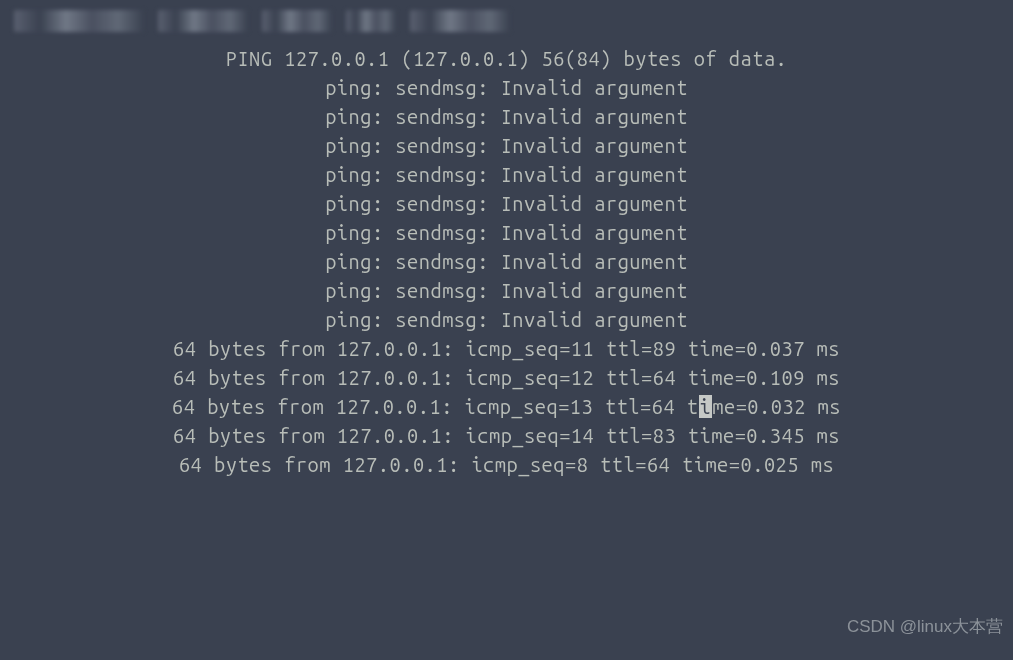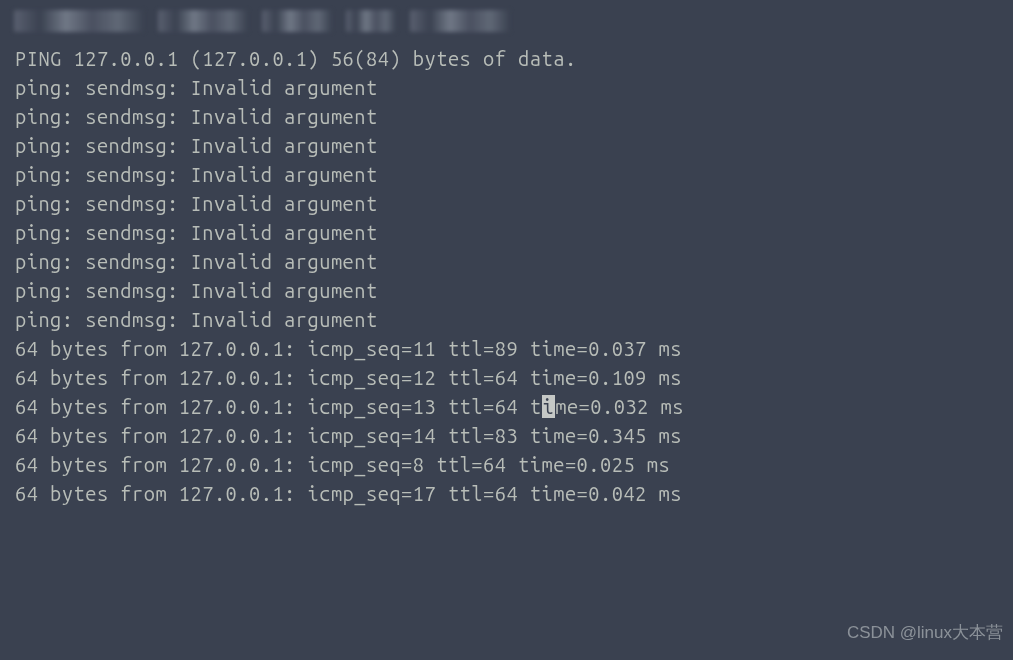--- a/index.html
+++ b/index.html
@@ -14,20 +14,21 @@
       font-family: 'Ubuntu Mono', 'DejaVu Sans Mono', 'Consolas', monospace;
       font-size: 20px;
       color: #c5c8c6;
       overflow: hidden;
       position: relative;
     }
     .terminal {
       padding: 8px 15px;
       line-height: 1.45;
       letter-spacing: 0.5px;
+      text-align: center;
     }
     .redacted-bar {
       display: flex;
       gap: 14px;
       padding: 10px 14px 4px 14px;
       align-items: center;
     }
     .redacted-blur {
       height: 22px;
       background: linear-gradient(90deg, #5a6070 0%, #3a4150 20%, #707886 40%, #4a5060 60%, #606876 80%, #3a4150 100%);
@@ -43,21 +44,21 @@
       white-space: pre;
       color: #b8bdb8;
     }
     .cursor-block {
       background: #c5c8c6;
       color: #3a4150;
       padding: 0 1px;
     }
     .watermark {
       position: absolute;
-      bottom: 16px;
+      bottom: 22px;
       right: 10px;
       color: #9aa0a6;
       font-size: 17px;
       font-family: sans-serif;
       opacity: 0.85;
     }
   </style>
 </head>
 <body>
 
@@ -81,17 +82,16 @@
       <div class="term-line">ping: sendmsg: Invalid argument</div>
       <div class="term-line">ping: sendmsg: Invalid argument</div>
       <div class="term-line">ping: sendmsg: Invalid argument</div>
     </div>
   <div id="reply-lines">
       <div class="term-line">64 bytes from 127.0.0.1: icmp_seq=11 ttl=89 time=0.037 ms</div>
       <div class="term-line">64 bytes from 127.0.0.1: icmp_seq=12 ttl=64 time=0.109 ms</div>
       <div class="term-line">64 bytes from 127.0.0.1: icmp_seq=13 ttl=64 t<span class="cursor-block">i</span>me=0.032 ms</div>
       <div class="term-line">64 bytes from 127.0.0.1: icmp_seq=14 ttl=83 time=0.345 ms</div>
       <div class="term-line">64 bytes from 127.0.0.1: icmp_seq=8 ttl=64 time=0.025 ms</div>
-      <div class="term-line">64 bytes from 127.0.0.1: icmp_seq=17 ttl=64 time=0.042 ms</div>
     </div>
 </div>
 
 <div class="watermark">CSDN @linux大本营</div>
 
 </body></html>

